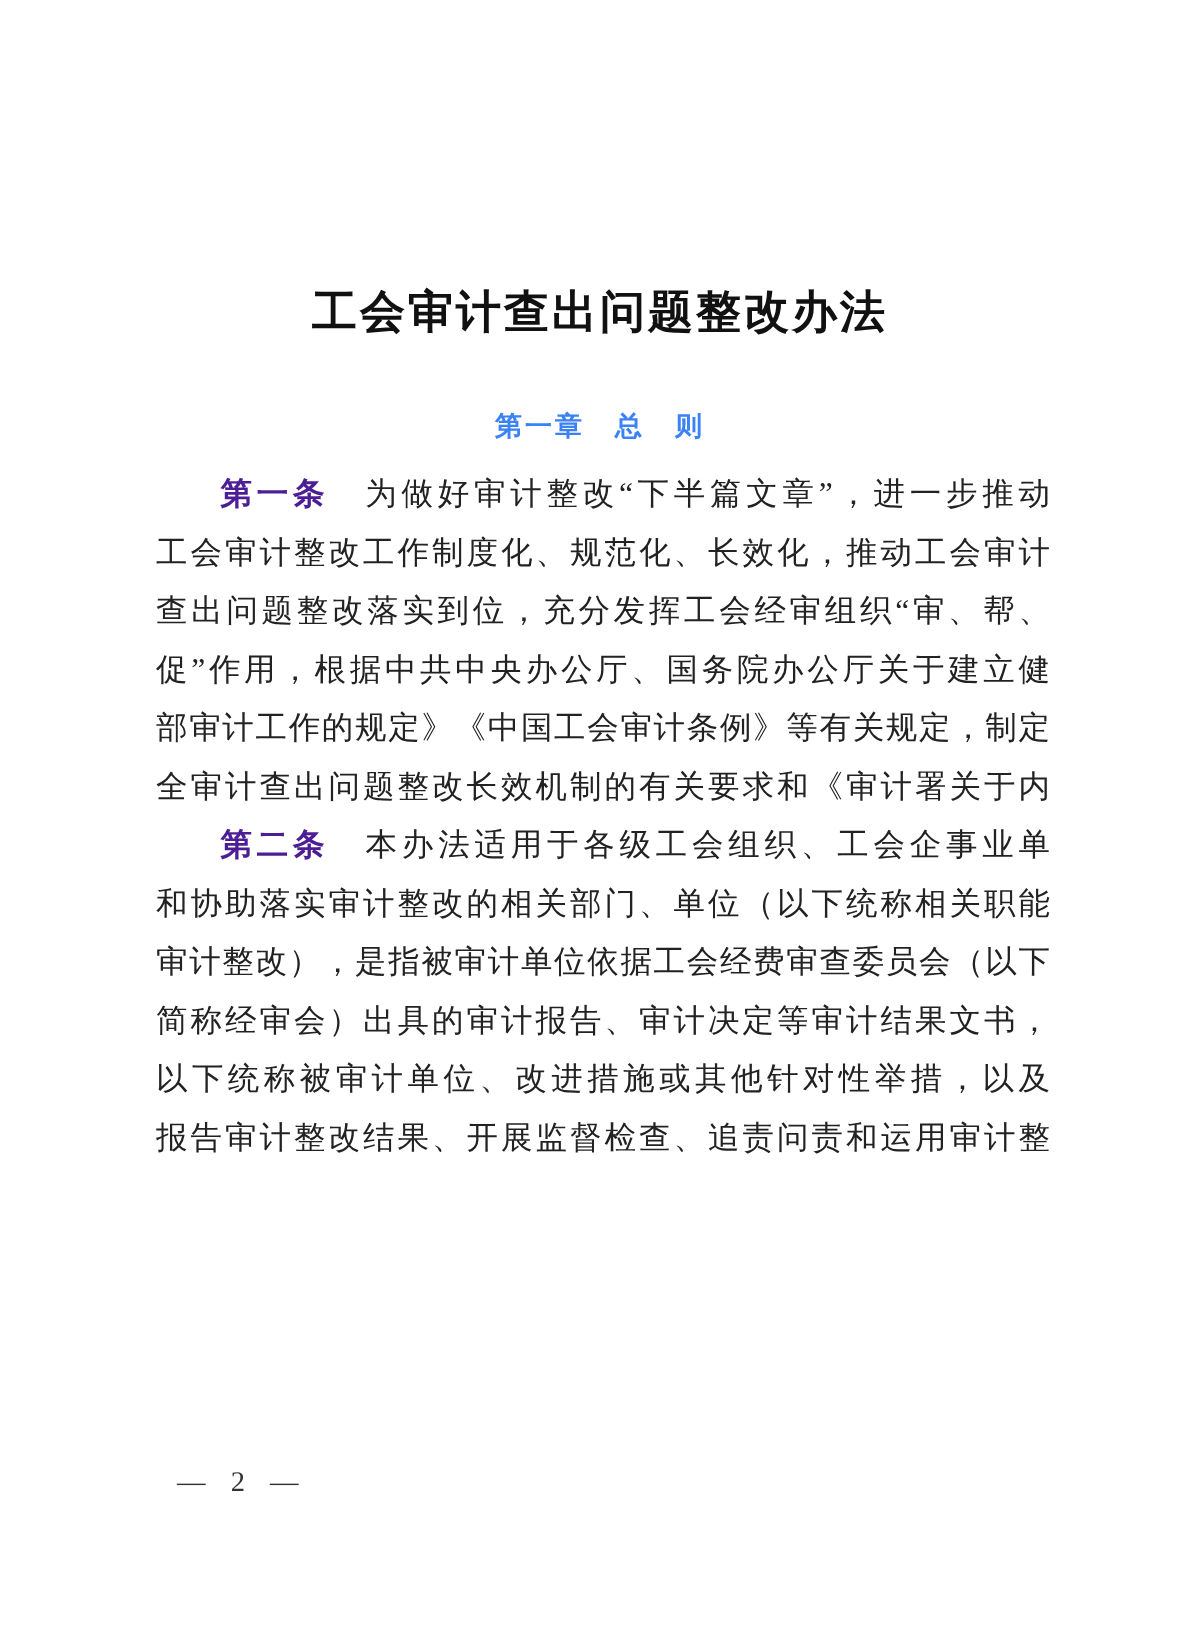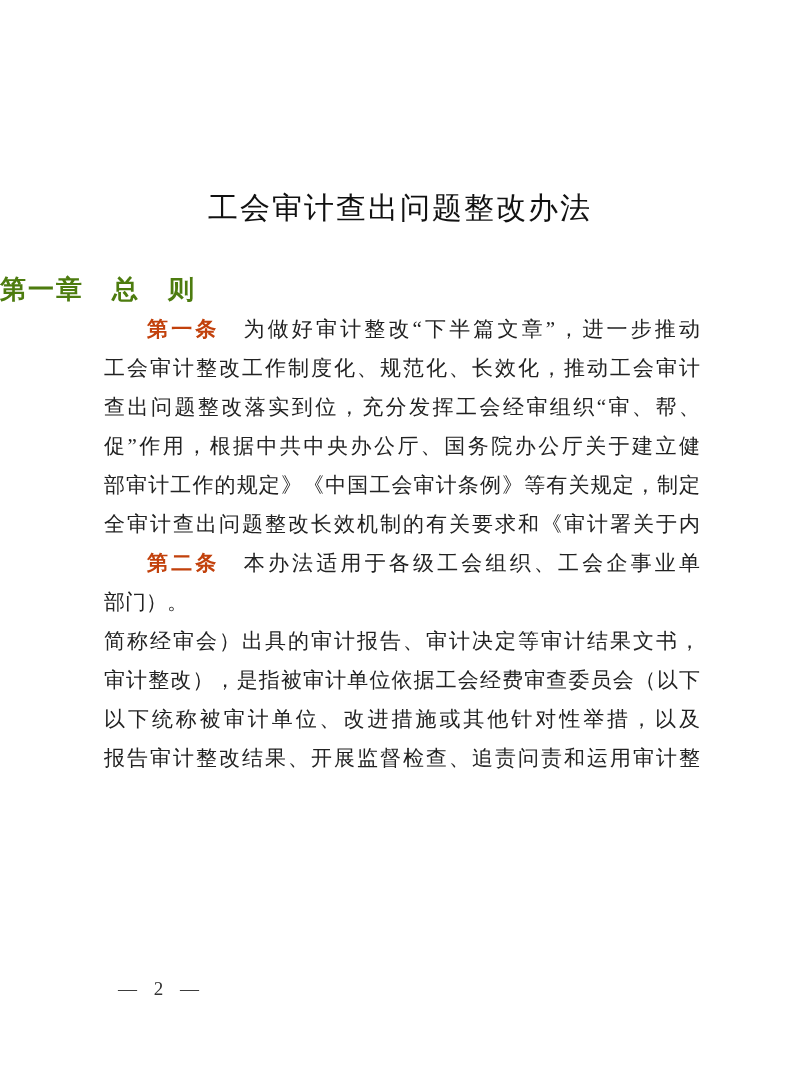--- a/index.html
+++ b/index.html
@@ -13,34 +13,34 @@
     font-family: "Liberation Serif", "DejaVu Serif", serif;
     color: #1a1a1a;
   }
   .doc-title {
     position: absolute;
     top: 188px;
     left: 0;
     width: 100%;
     text-align: center;
     font-size: 30px;
-    font-weight: normal;
+    font-weight: bold;
     letter-spacing: 2px;
     color: #111;
   }
   .chapter-heading {
     position: absolute;
     top: 272px;
     left: 0;
     width: 100%;
-    text-align: left;
-    font-size: 26px;
+    text-align: center;
+    font-size: 18px;
     font-weight: bold;
     letter-spacing: 2px;
-    color: #4d7c0f;
+    color: #3b82f6;
   }
   .doc-body {
     position: absolute;
     top: 310px;
     left: 104px;
     width: 596px;
   }
   .line {
     width: 100%;
     height: 39px;
@@ -48,21 +48,21 @@
     font-size: 21px;
     color: #222;
     text-align: justify;
     text-align-last: justify;
     text-justify: inter-character;
     white-space: nowrap;
     overflow: hidden;
   }
   .line.first { padding-left: 43px; }
   .line.end { text-align-last: left; }
-  .lead { font-weight: bold; color: #c2410c; }
+  .lead { font-weight: bold; color: #4c1d95; }
   .page-number {
     position: absolute;
     top: 978px;
     left: 118px;
     font-size: 19px;
     letter-spacing: 6px;
     color: #333;
   }
 </style>
 </head>
@@ -74,21 +74,21 @@
   <div class="chapter-heading">第一章　总　则</div>
 
   <div class="doc-body">
       <div class="line first"><span class="lead">第一条</span><span>　为做好审计整改“下半篇文章”，进一步推动</span></div>
       <div class="line"><span>工会审计整改工作制度化、规范化、长效化，推动工会审计</span></div>
       <div class="line"><span>查出问题整改落实到位，充分发挥工会经审组织“审、帮、</span></div>
       <div class="line"><span>促”作用，根据中共中央办公厅、国务院办公厅关于建立健</span></div>
       <div class="line"><span>部审计工作的规定》《中国工会审计条例》等有关规定，制定</span></div>
       <div class="line"><span>全审计查出问题整改长效机制的有关要求和《审计署关于内</span></div>
       <div class="line first"><span class="lead">第二条</span><span>　本办法适用于各级工会组织、工会企事业单</span></div>
-      <div class="line end"><span>部门）。</span></div>
+      <div class="line"><span>和协助落实审计整改的相关部门、单位（以下统称相关职能</span></div>
+      <div class="line"><span>审计整改），是指被审计单位依据工会经费审查委员会（以下</span></div>
       <div class="line"><span>简称经审会）出具的审计报告、审计决定等审计结果文书，</span></div>
-      <div class="line"><span>审计整改），是指被审计单位依据工会经费审查委员会（以下</span></div>
       <div class="line"><span>以下统称被审计单位、改进措施或其他针对性举措，以及</span></div>
       <div class="line"><span>报告审计整改结果、开展监督检查、追责问责和运用审计整</span></div>
     </div>
 
   <div class="page-number">— 2 —</div>
 </div>
 
 </body></html>

